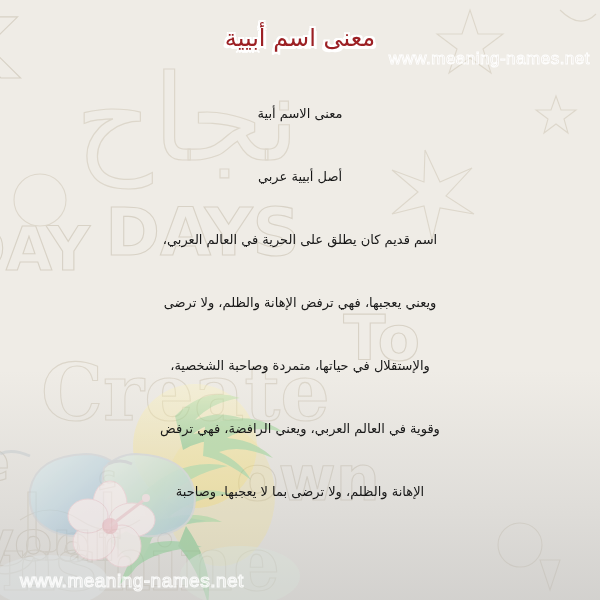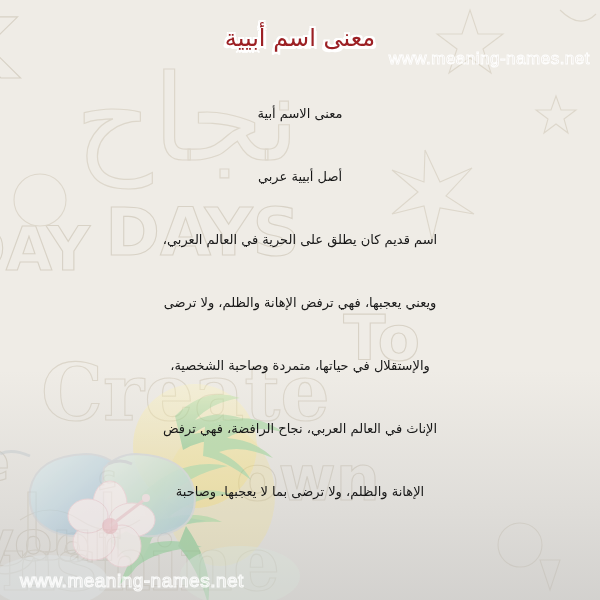--- a/index.html
+++ b/index.html
@@ -253,19 +253,19 @@
   <div class="wm wm-top">www.meaning-names.net</div>
 
   <h1 class="title">معنى اسم أبيية</h1>
 
   <div class="body-text">
     <div class="line">معنى الاسم أبية</div>
     <div class="line">أصل أبيية عربي</div>
     <div class="line">اسم قديم كان يطلق على الحرية في العالم العربي،</div>
     <div class="line">ويعني يعجبها، فهي ترفض الإهانة والظلم، ولا ترضى</div>
     <div class="line">والإستقلال في حياتها، متمردة وصاحبة الشخصية،</div>
-    <div class="line">الإناث في العالم العربي، نجاح الرافضة، فهي ترفض</div>
+    <div class="line">وقوية في العالم العربي، ويعني الرافضة، فهي ترفض</div>
     <div class="line small-gap">الإهانة والظلم، ولا ترضى بما لا يعجبها. وصاحبة</div>
   </div>
 
   <div class="wm wm-bottom">www.meaning-names.net</div>
 
 </div>
 
 </body></html>

